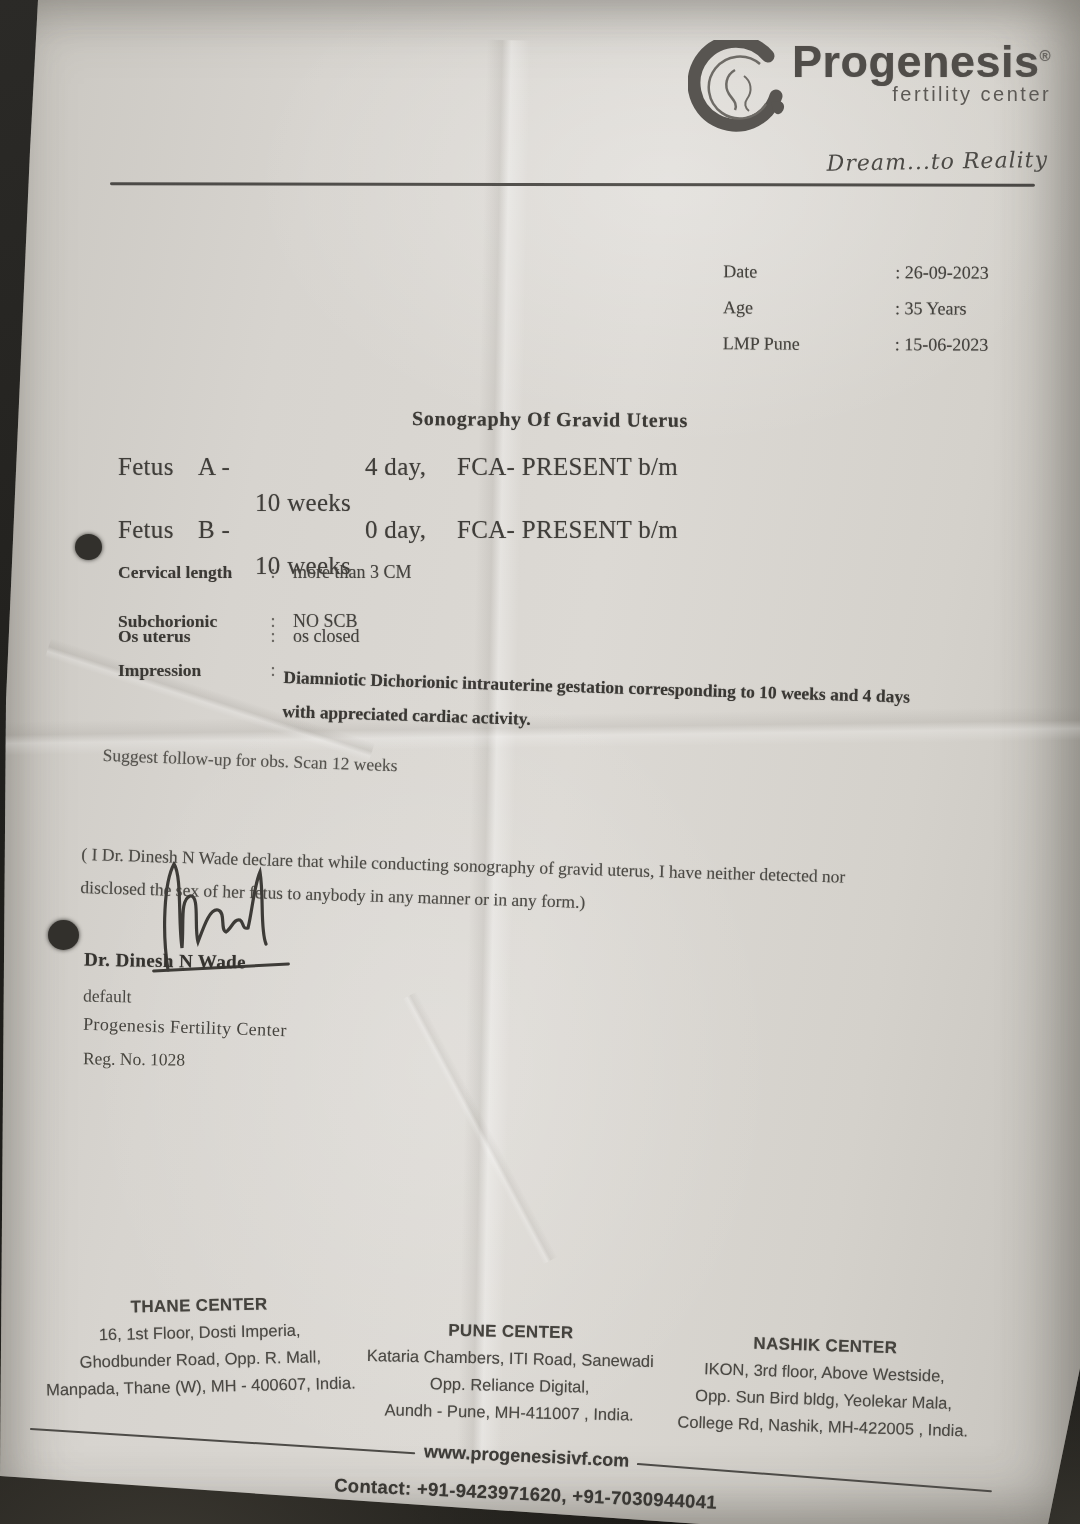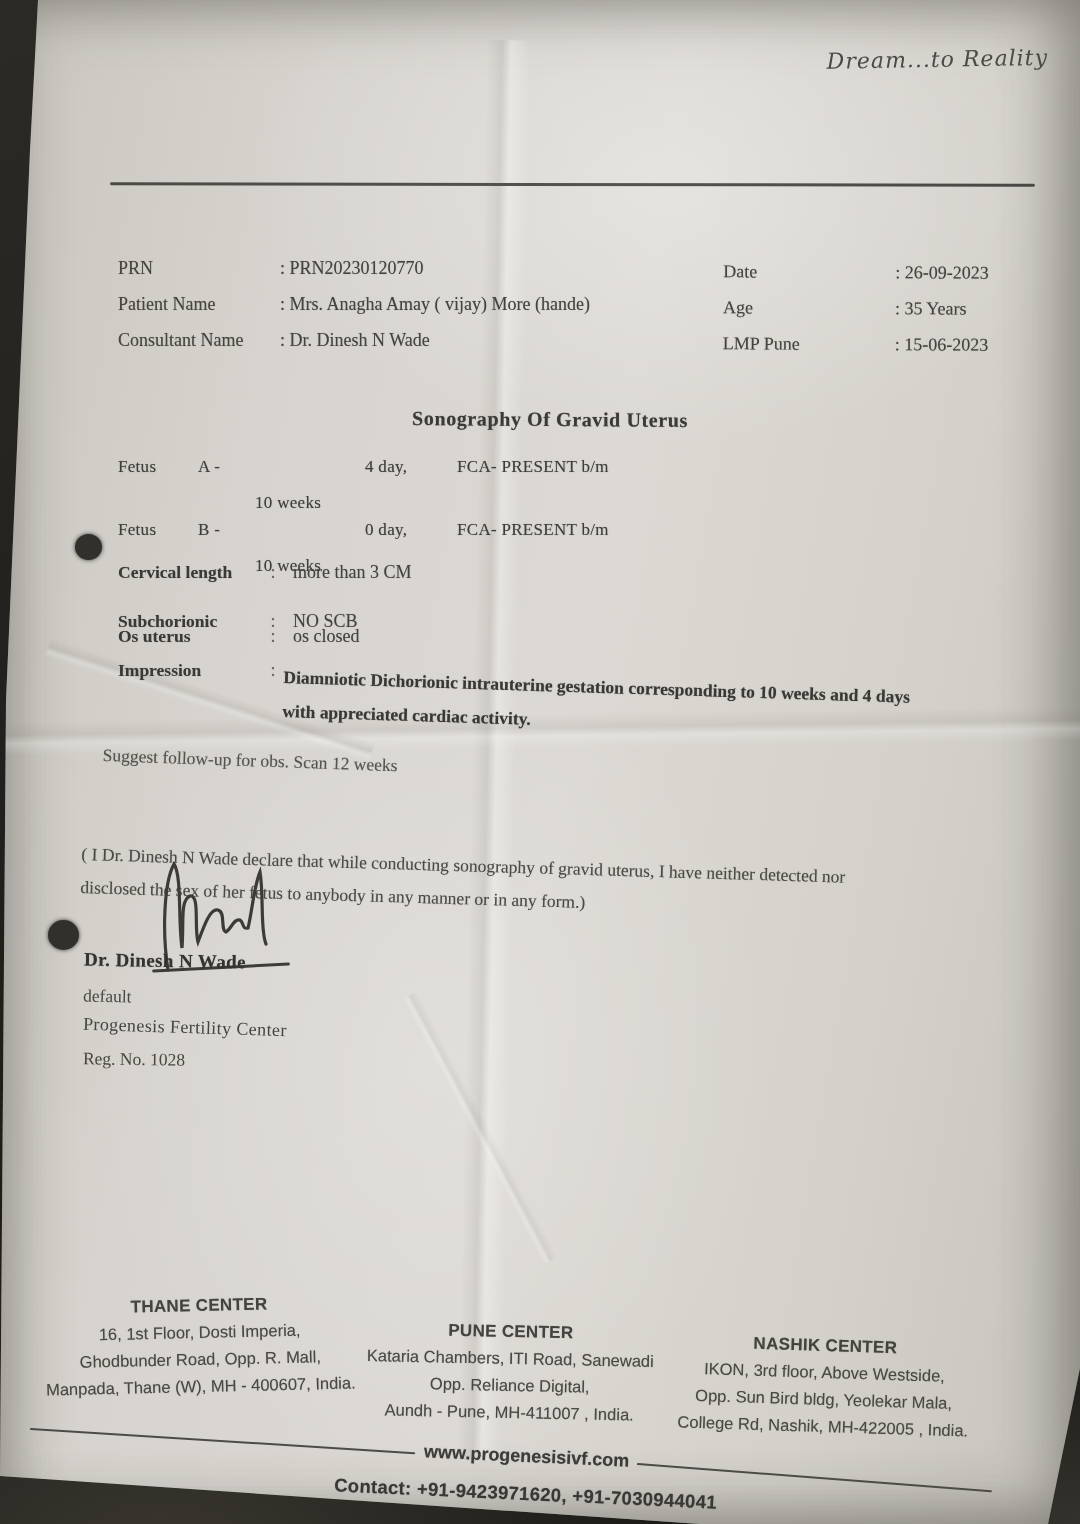--- a/index.html
+++ b/index.html
@@ -48,21 +48,21 @@
   .info{position:absolute;display:grid;row-gap:15px;font-size:18px;color:#45433f;text-shadow:0 0 1px rgba(69,67,63,0.4);}
   .info-left{left:118px;top:258px;grid-template-columns:162px auto;}
   .info-right{left:723px;top:262px;grid-template-columns:172px auto;transform:rotate(0.3deg);}
   .info .lbl{color:#46443f;}
   .info .val{white-space:nowrap;}
 
   
   .report-title{position:absolute;left:0;top:408px;width:1100px;text-align:center;font-weight:700;font-size:20px;letter-spacing:0.6px;color:#3c3a36;transform:rotate(0.4deg);text-shadow:0 0 1px rgba(60,58,54,0.5);}
 
   
-  .fetus-block{position:absolute;left:118px;top:453px;font-size:17px;color:#403e3a;letter-spacing:0.3px;text-shadow:0 0 1px rgba(64,62,58,0.45);}
+  .fetus-block{position:absolute;left:118px;top:453px;font-size:25px;color:#403e3a;letter-spacing:0.3px;text-shadow:0 0 1px rgba(64,62,58,0.45);}
   .fetus-row{display:flex;line-height:27px;}
   .fetus-row .c1{width:80px;}
   .fetus-row .c2{width:57px;}
   .fetus-row .c3{width:110px;margin-top:36px;}
   .fetus-row .c4{width:92px;}
 
   
   .finding{position:absolute;left:118px;font-size:18px;color:#45433f;text-shadow:0 0 1px rgba(69,67,63,0.4);white-space:nowrap;}
   .finding .flbl{display:inline-block;width:148px;font-weight:700;font-size:17.5px;color:#3b3935;}
   .finding .fsep{display:inline-block;width:18px;color:#6a6762;}
@@ -99,32 +99,37 @@
 
 <div class="scene">
   <div class="paper">
 
     <div class="crease v1"></div>
     <div class="crease h1"></div>
     <div class="crease d1"></div>
     <div class="crease d2"></div>
 
     <div class="logo-wrap">
+      <div class="logo-row">
+        <svg class="logo-icon" viewBox="0 0 100 100">
+          <path d="M80,16 A42,42 0 1 0 88,56" fill="none" stroke="#585551" stroke-width="13" stroke-linecap="round"></path>
+          <path d="M72,24 A31,31 0 1 0 78,64" fill="none" stroke="#6e6b66" stroke-width="2.5"></path>
+          <path d="M47,30 C38,35 36,46 41,54 C44,59 50,63 47,70" fill="none" stroke="#6e6b66" stroke-width="2.5"></path>
+          <path d="M56,36 C63,41 65,51 59,59 C56,63 57,68 61,71" fill="none" stroke="#6e6b66" stroke-width="2"></path>
+          <path d="M84,62 C95,58 99,66 94,72 C90,77 83,73 84,62 Z" fill="#585551"></path>
+        </svg>
+        <div class="brand-col">
+          <div class="brand"><span>Progenesis</span><sup>®</sup></div>
+          <div class="brand-sub">fertility center</div>
+        </div>
+      </div>
       <div class="tagline">Dream...to Reality</div>
     </div>
     <div class="header-rule"></div>
 
-    <div class="info info-left">
-      <span class="lbl">PRN</span>
-      <span class="val">: PRN20230120770</span>
-      <span class="lbl">Patient Name</span>
-      <span class="val">: Mrs. Anagha Amay ( vijay) More (hande)</span>
-      <span class="lbl">Consultant Name</span>
-      <span class="val">: Dr. Dinesh N Wade</span>
-    </div>
 
     <div class="info info-right">
       <span class="lbl">Date</span>
       <span class="val">: 26-09-2023</span>
       <span class="lbl">Age</span>
       <span class="val">: 35 Years</span>
       <span class="lbl">LMP Pune</span>
       <span class="val">: 15-06-2023</span>
     </div>
 

